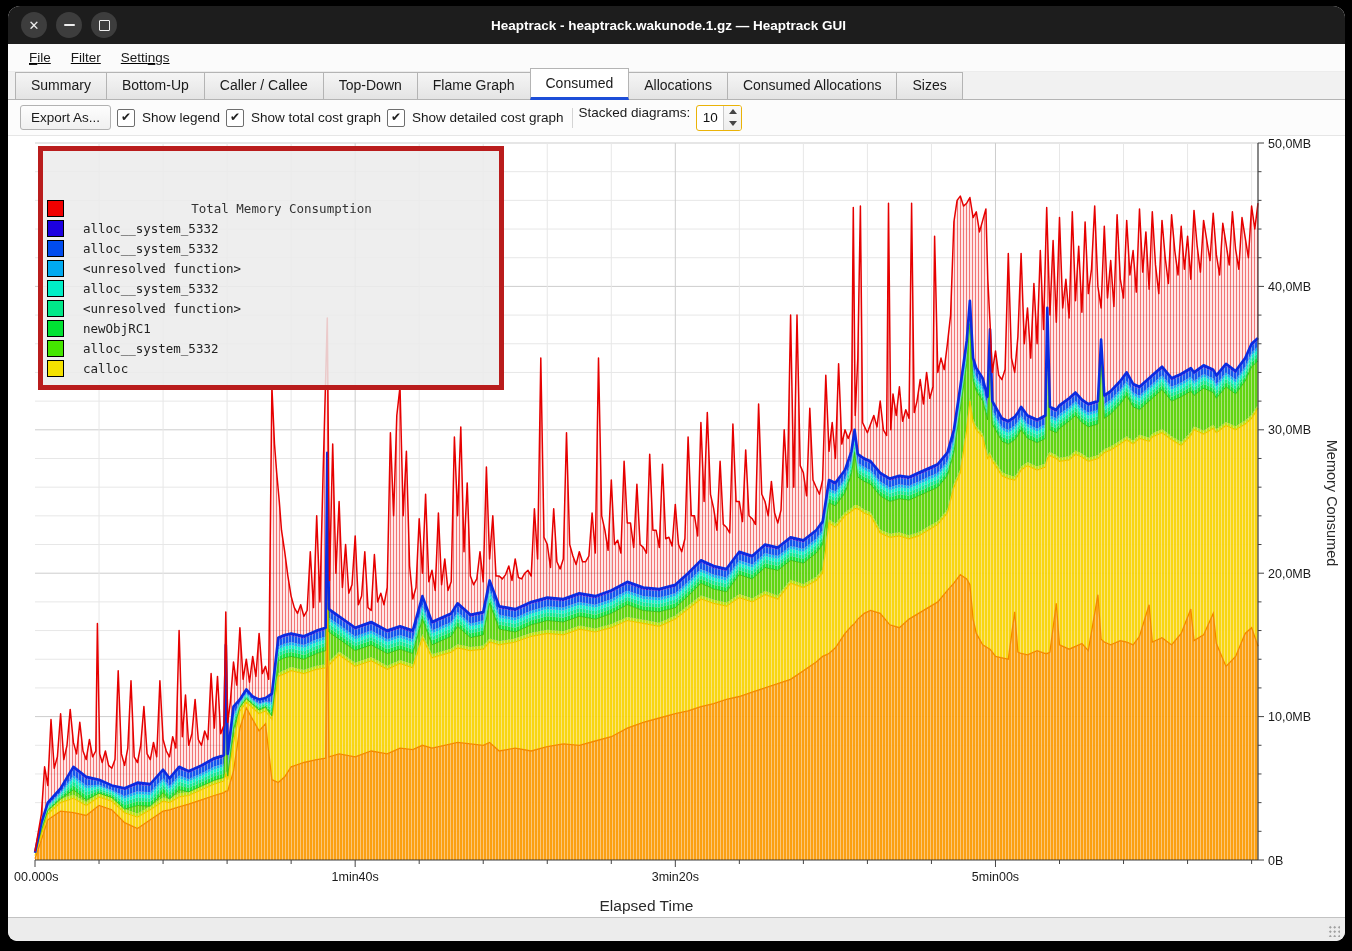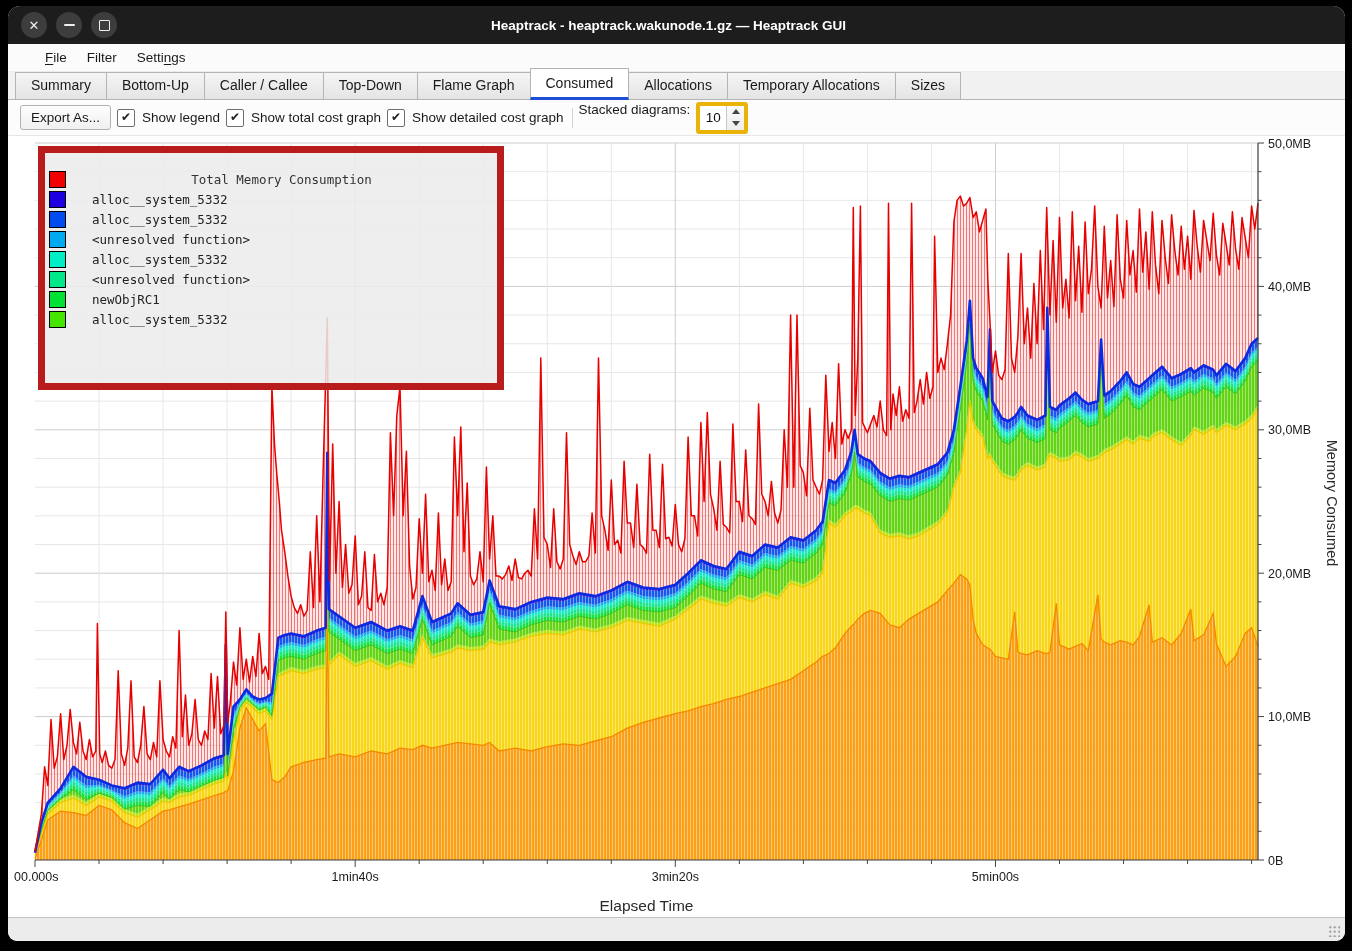--- a/index.html
+++ b/index.html
@@ -8,21 +8,21 @@
     border-radius:12px 12px 9px 9px;overflow:hidden;display:flex;flex-direction:column;}
   
   .titlebar{height:38px;background:#1d1d1d;position:relative;display:flex;align-items:center;flex:none;}
   .winbtns{display:flex;gap:9px;margin-left:13px;}
   .winbtn{width:26px;height:26px;border-radius:50%;background:#3d3d3d;display:flex;align-items:center;justify-content:center;cursor:default;}
   .winbtn .x{color:#eee;font-size:13px;line-height:1;}
   .winbtn .bar{width:11px;height:2px;background:#eee;border-radius:1px;}
   .winbtn .sq{width:9px;height:9px;border:1.6px solid #eee;border-radius:1px;}
   .wintitle{position:absolute;left:0;right:16px;text-align:center;color:#fff;font-weight:bold;font-size:13.5px;pointer-events:none;}
   
-  .menubar{height:27px;background:#fbfbfb;display:flex;align-items:center;padding-left:28px;gap:2px;flex:none;border-bottom:1px solid #ececec;}
+  .menubar{height:27px;background:#fbfbfb;display:flex;align-items:center;padding-left:12px;gap:2px;flex:none;border-bottom:1px solid #ececec;text-decoration:underline;}
   .menuitem{font-size:13.5px;color:#1a1a1a;padding:3px 9px;border-radius:3px;}
   .menuitem u{text-decoration:underline;text-underline-offset:2px;}
   
   .tabbar{height:28px;background:#f1f1f1;display:flex;align-items:flex-end;padding-left:7px;flex:none;position:relative;}
   .tabbar::after{content:"";position:absolute;left:0;right:0;bottom:0;height:1px;background:#b4b4b4;}
   .tab{font-size:14px;color:#1a1a1a;padding:4px 15px 6px 15px;background:linear-gradient(#f5f5f5,#e4e4e4);
     border:1px solid #b4b4b4;border-right-width:0;position:relative;white-space:nowrap;}
   .tab:last-child{border-right-width:1px;}
   .tab.active{background:#fff;z-index:2;border-right-width:1px;padding-top:6px;padding-bottom:6px;border-bottom:3px solid #1d4ed8;}
   .tab.active + .tab{border-left-width:0;}
@@ -30,35 +30,35 @@
   .toolbar{height:35px;background:#fcfcfc;display:flex;align-items:center;padding-left:12px;gap:6px;flex:none;}
   .btn{font-size:13.5px;color:#1a1a1a;background:linear-gradient(#fdfdfd,#f0f0f0);border:1px solid #b2b2b2;
     border-radius:3px;padding:4px 10px;}
   .chk{display:flex;align-items:center;gap:7px;font-size:13.5px;color:#1a1a1a;}
   .chkbox{width:16px;height:16px;background:#fff;border:1px solid #6e6e6e;border-radius:2px;display:flex;
     align-items:center;justify-content:center;font-size:12px;color:#222;}
   .chkbox .mark{display:none;margin-top:-1px;}
   .chk.checked .chkbox .mark{display:block;}
   .tsep{width:1px;height:20px;background:#d4d4d4;margin-left:2px;}
   .spinwrap{display:flex;align-items:flex-start;gap:6px;font-size:13.5px;color:#1a1a1a;}
-  .spinbox{display:flex;border:4px solid #eab308;border-radius:3px;overflow:hidden;height:24px;background:#fff;}
+  .spinbox{display:flex;border:1px solid #eab308;border-radius:3px;overflow:hidden;height:24px;background:#fff;}
   .spinval{width:26px;display:flex;align-items:center;justify-content:center;font-size:13.5px;color:#111;}
   .spinbtns{display:flex;flex-direction:column;border-left:1px solid #c9c9c9;background:linear-gradient(#fafafa,#ededed);width:17px;}
   .spinbtn{flex:1;display:flex;align-items:center;justify-content:center;}
   .tri-up{width:0;height:0;border-left:4px solid transparent;border-right:4px solid transparent;border-bottom:5px solid #444;}
   .tri-dn{width:0;height:0;border-left:4px solid transparent;border-right:4px solid transparent;border-top:5px solid #444;}
   
   .content{flex:1;position:relative;background:#fff;border-top:1px solid #e6e6e6;}
   .chart-svg{position:absolute;left:0;top:0;}
   .legend{position:absolute;left:30px;top:10px;width:466px;height:244px;background:rgba(235,235,235,0.86);
-    border:7px solid #b91c1c;font-family:"DejaVu Sans Mono","Liberation Mono",monospace;font-size:12.5px;color:#222;
-    display:flex;flex-direction:column;justify-content:flex-start;padding:16px 0;box-sizing:border-box;}
+    border:5px solid #b91c1c;font-family:"DejaVu Sans Mono","Liberation Mono",monospace;font-size:12.5px;color:#222;
+    display:flex;flex-direction:column;justify-content:flex-end;padding:7px 0;box-sizing:border-box;}
   .lrow{display:flex;align-items:center;height:20px;padding-left:4px;}
   .lswatch{width:15px;height:15px;border:1px solid #000;flex:none;}
-  .llabel{margin-left:26px;white-space:pre;}
+  .llabel{margin-left:19px;white-space:pre;}
   .lrow.title .llabel{margin-left:0;flex:1;text-align:center;color:#333;}
   
   .statusbar{height:23px;background:#ececec;border-top:1px solid #c2c2c2;position:relative;flex:none;border-radius:0 0 9px 9px;}
   .grip{position:absolute;right:5px;bottom:4px;width:13px;height:13px;
     background-image:radial-gradient(circle,#9a9a9a 1px,transparent 1.2px);background-size:4.5px 4.5px;background-position:1px 1px;}
 </style>
 </head>
 <body>
 
 <div class="window">
@@ -85,21 +85,21 @@
     </div>
 
   <div class="tabbar">
       <div class="tab">Summary</div>
       <div class="tab">Bottom-Up</div>
       <div class="tab">Caller / Callee</div>
       <div class="tab">Top-Down</div>
       <div class="tab">Flame Graph</div>
       <div class="tab active">Consumed</div>
       <div class="tab">Allocations</div>
-      <div class="tab">Temporary Allocations</div>
+      <div class="tab">Consumed Allocations</div>
       <div class="tab">Sizes</div>
     </div>
 
   <div class="toolbar">
     <button class="btn">Export As...</button>
     <div class="chk checked">
       <span class="chkbox">
           <span class="mark">✔</span>
         </span>
       <span>Show legend</span>
@@ -307,20 +307,24 @@
           <span class="llabel">&lt;unresolved function&gt;</span>
         </div>
         <div class="lrow">
           <span class="lswatch" style="background: rgb(0, 226, 51);"></span>
           <span class="llabel">newObjRC1</span>
         </div>
         <div class="lrow">
           <span class="lswatch" style="background: rgb(68, 230, 0);"></span>
           <span class="llabel">alloc__system_5332</span>
         </div>
+        <div class="lrow">
+          <span class="lswatch" style="background: rgb(244, 226, 0);"></span>
+          <span class="llabel">calloc</span>
+        </div>
       </div>
   </div>
 
   <div class="statusbar">
     <div class="grip"></div>
   </div>
 
 </div>
 
 </body></html>

